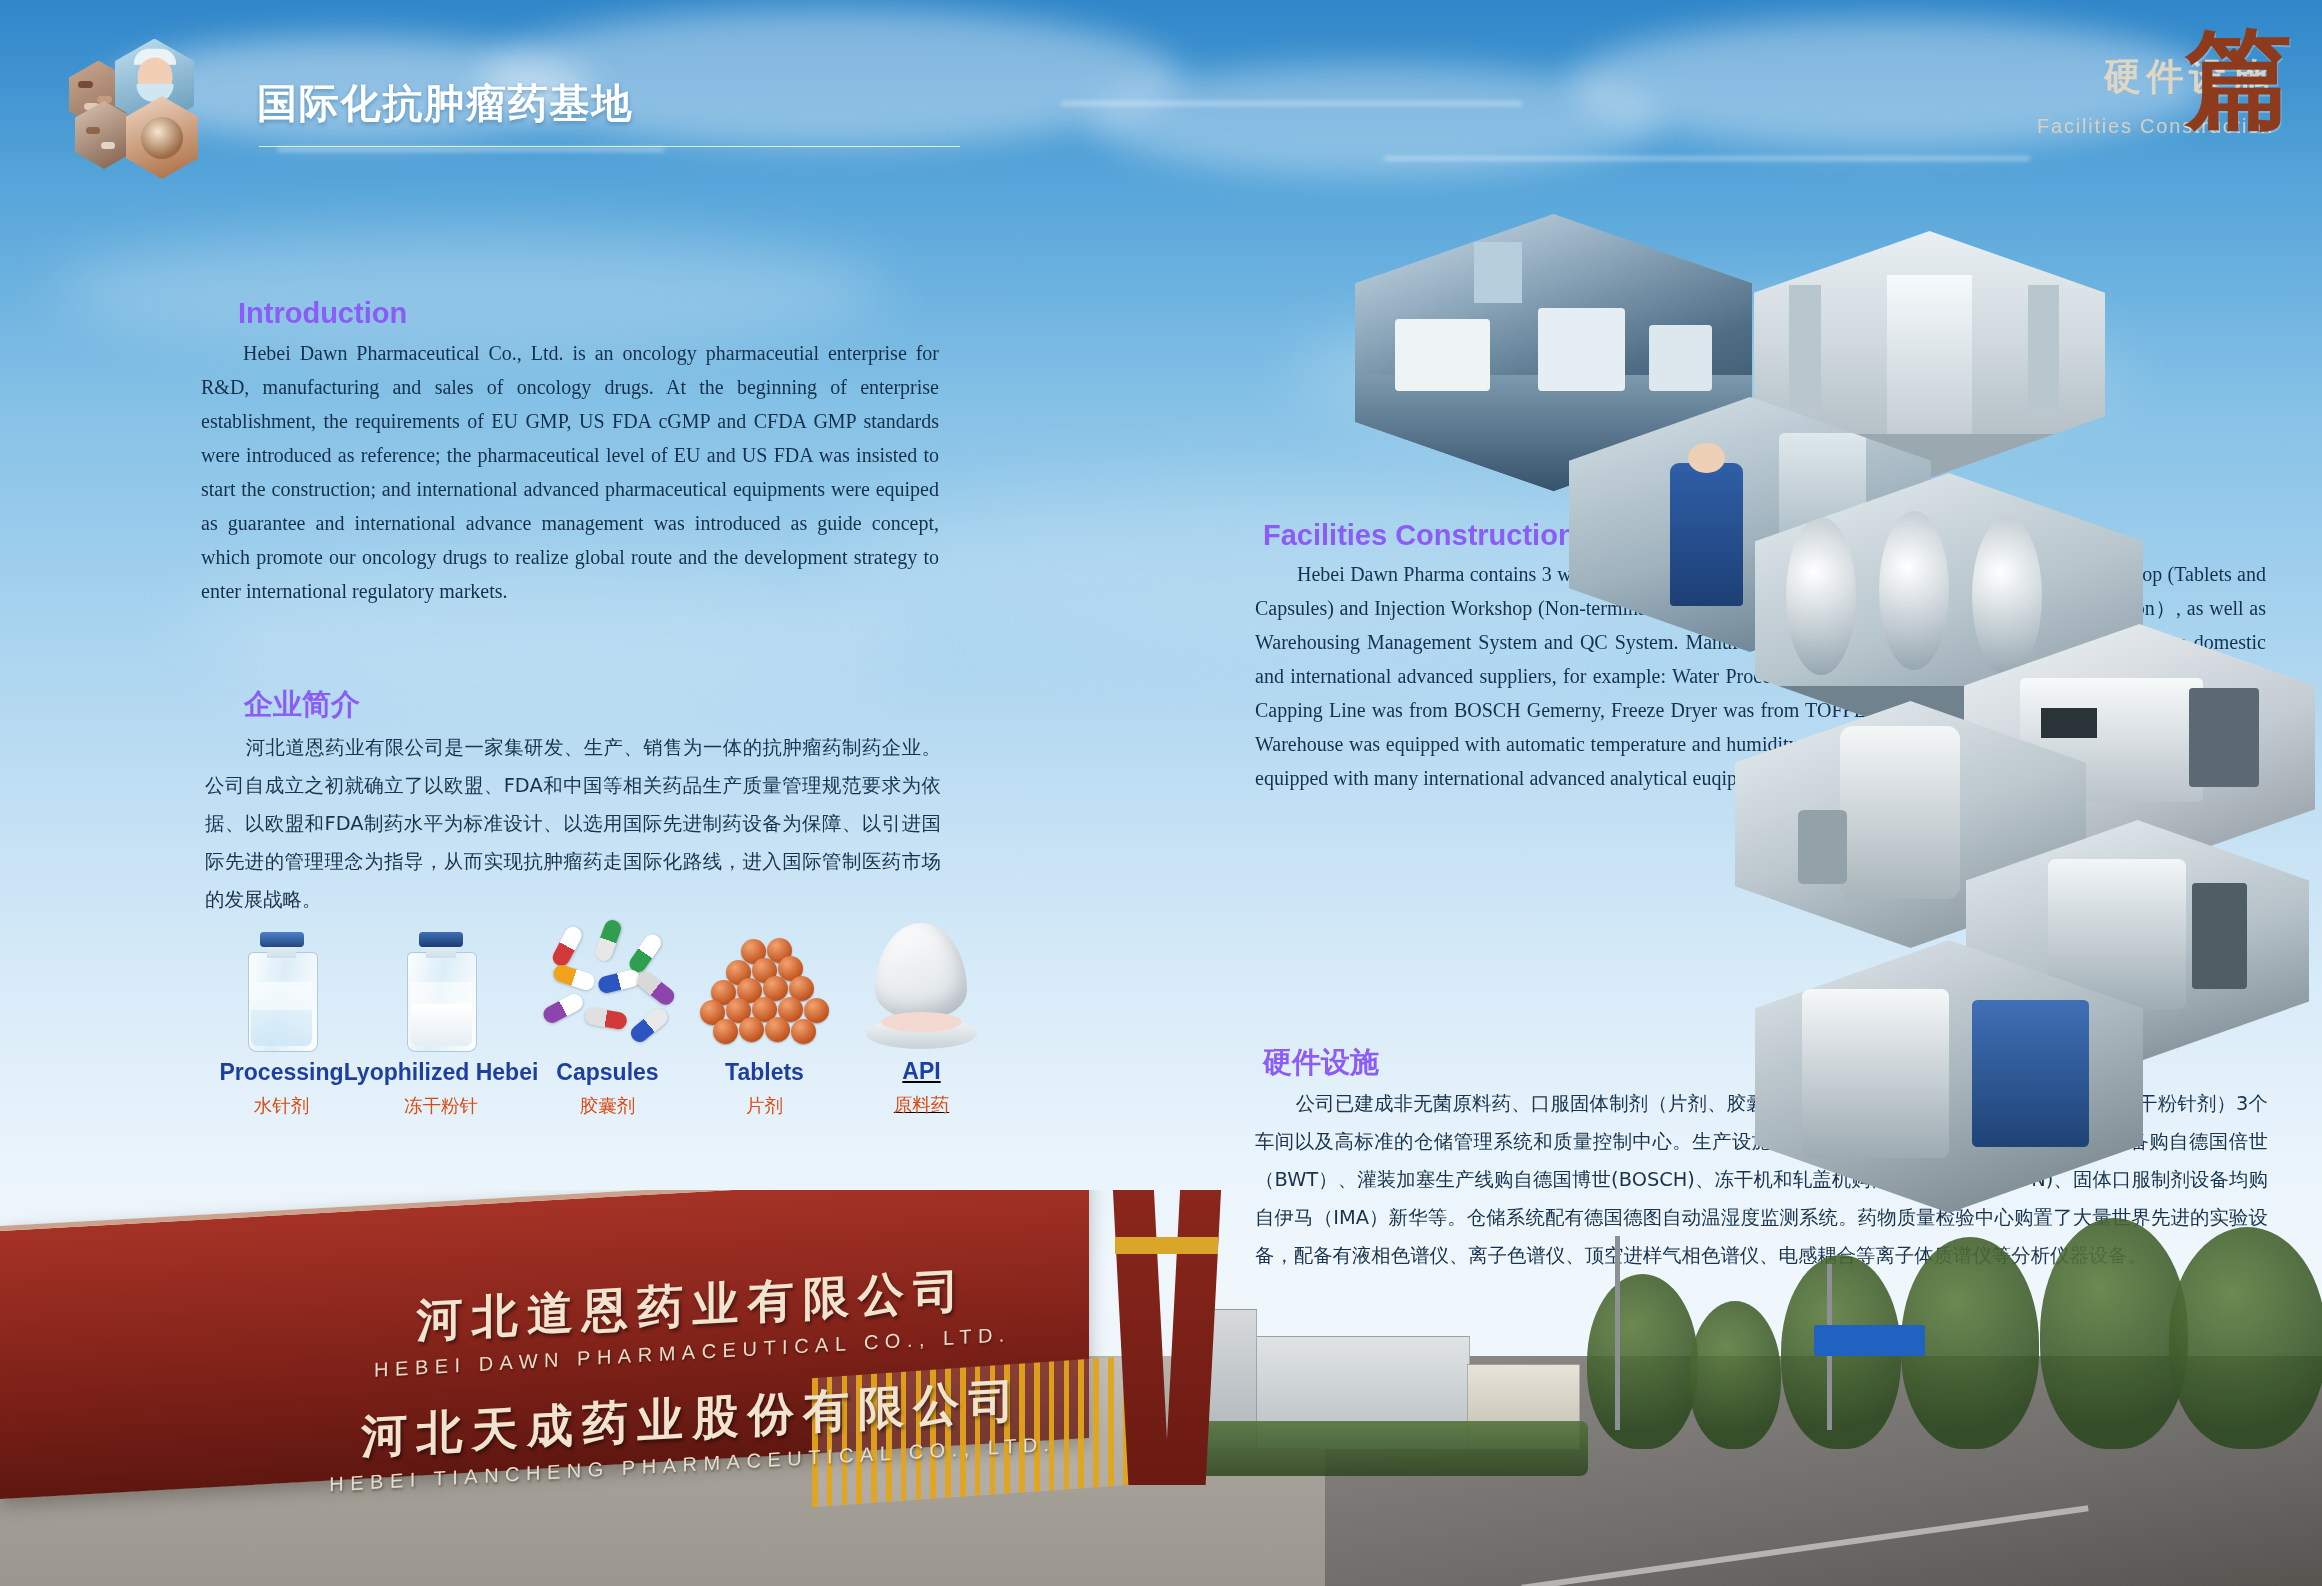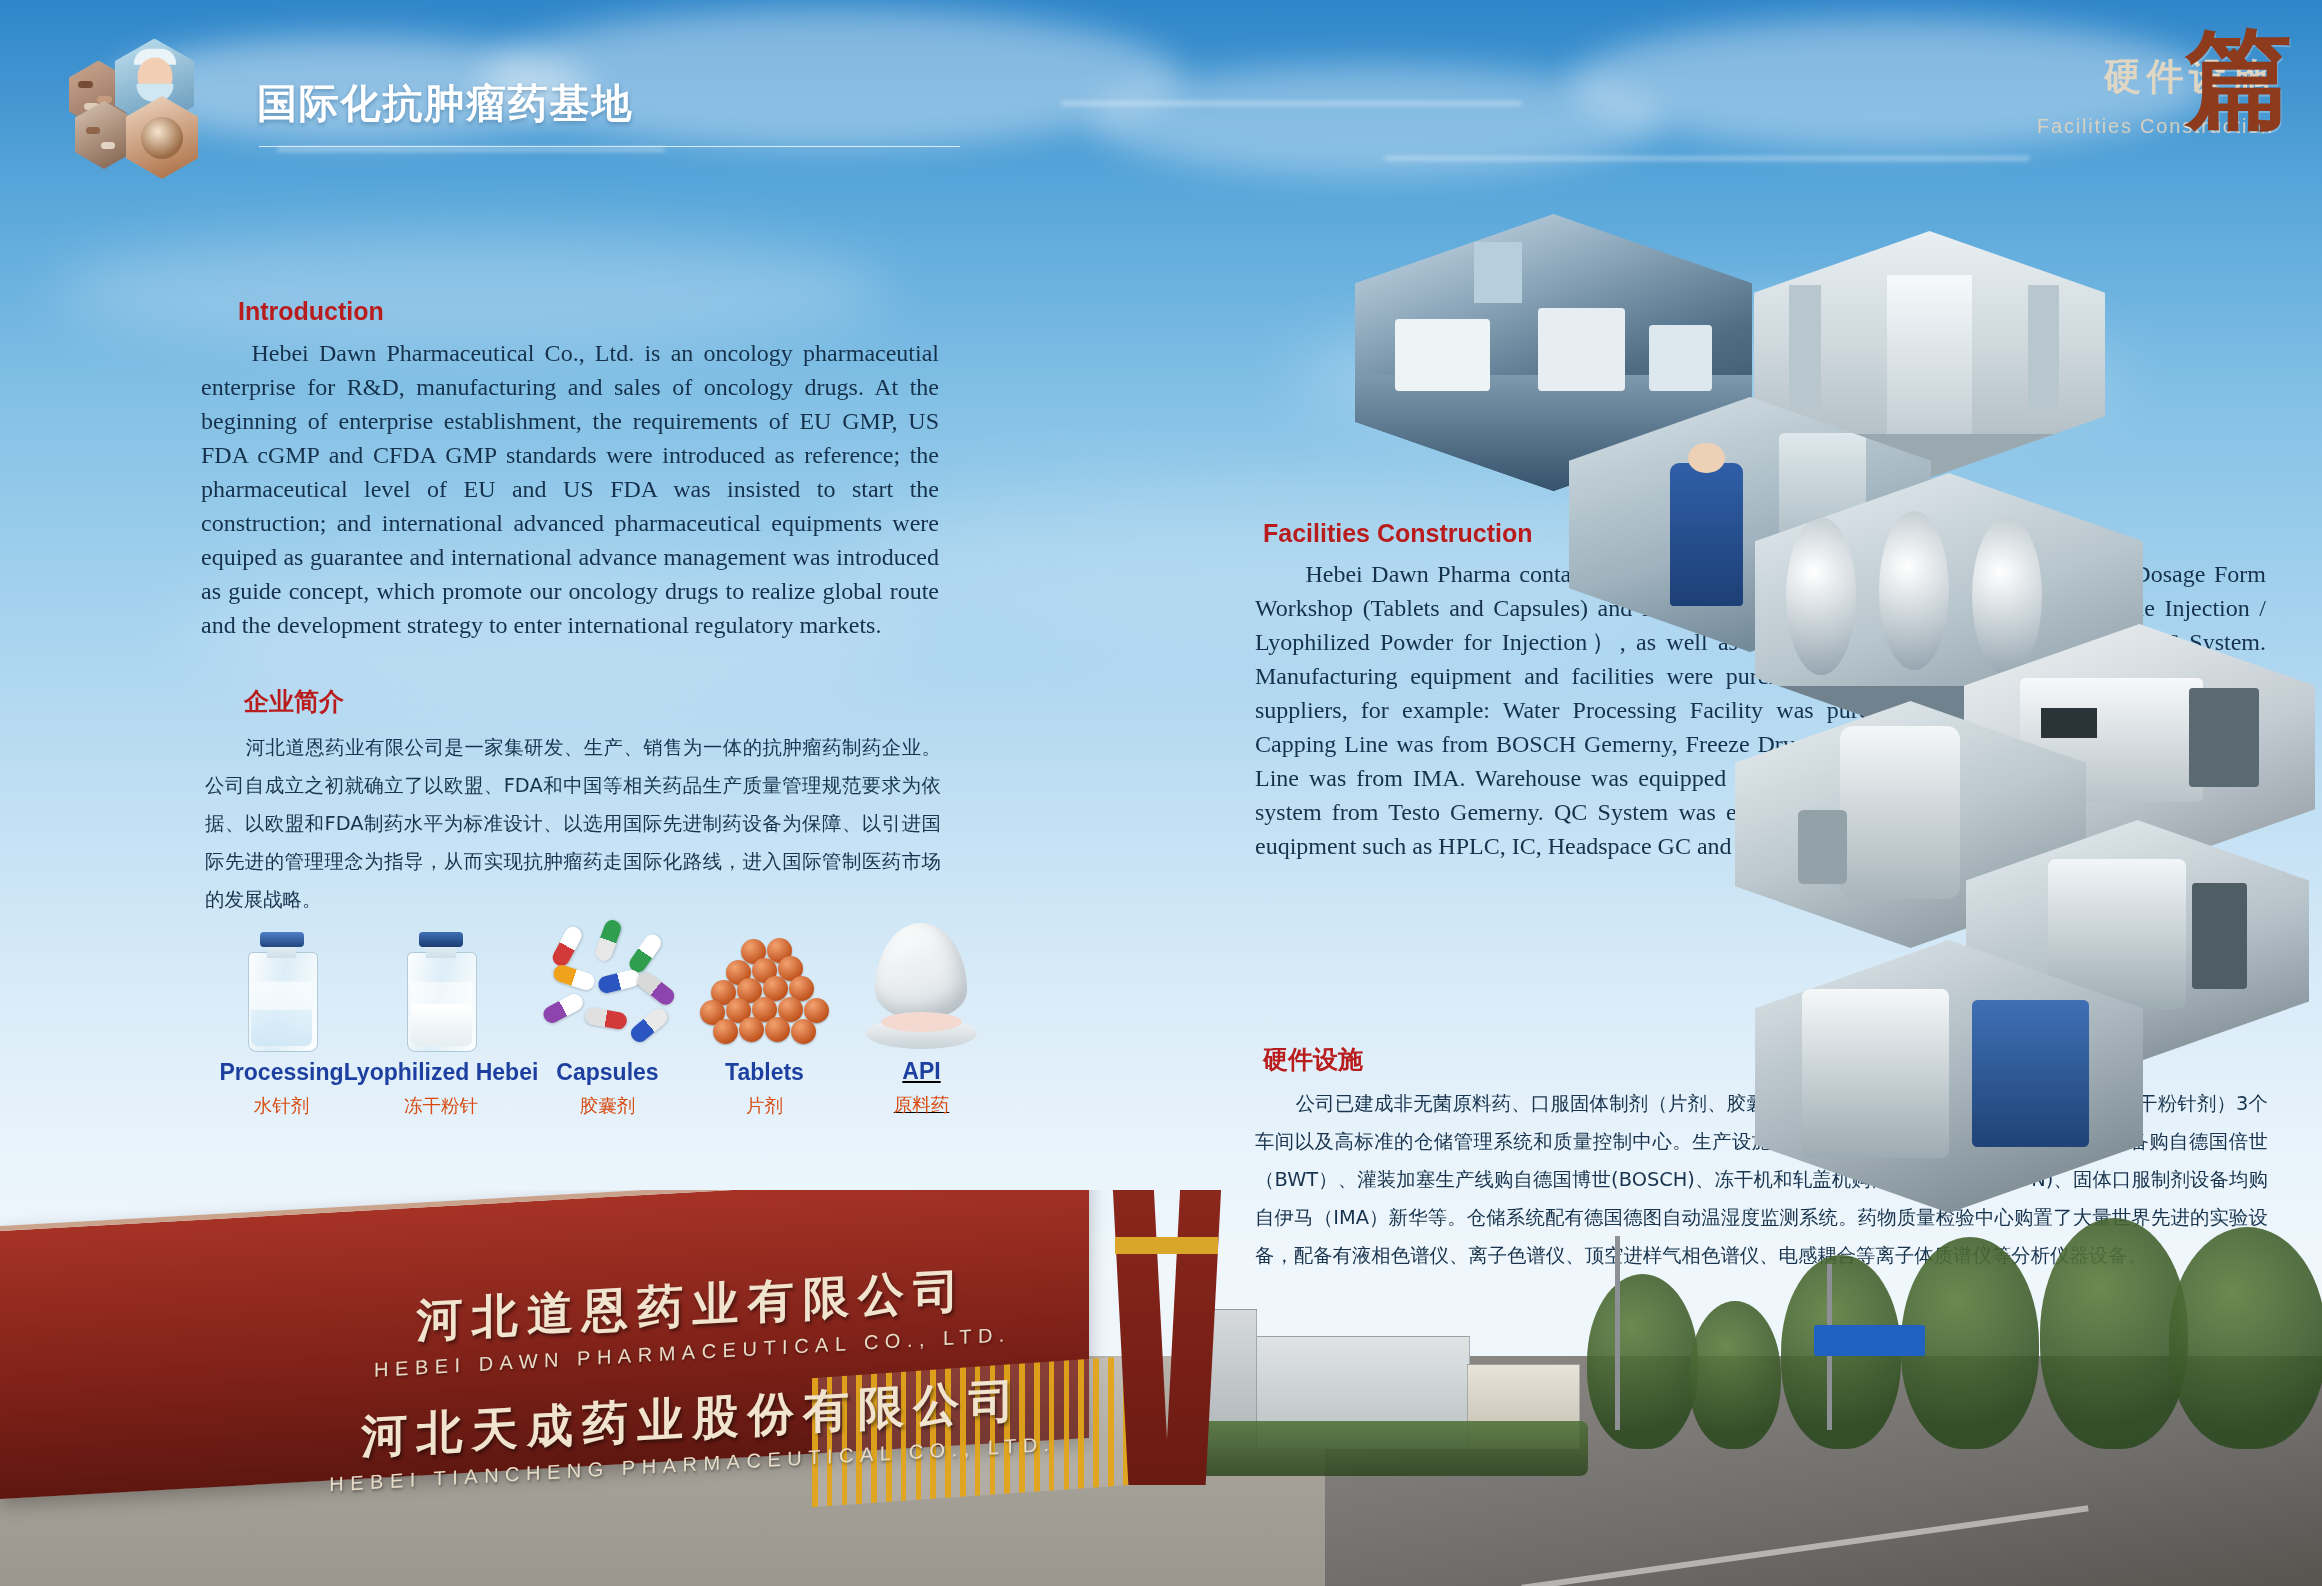--- a/index.html
+++ b/index.html
@@ -40,22 +40,22 @@
   .title-cn{font-family:"DejaVu Sans",sans-serif;font-weight:bold;font-size:40px;color:#ffffff;letter-spacing:1.8px;text-shadow:0 1.8px 4.6px rgba(0,60,110,.35);}
   .title-rule{width:701px;height:0.9px;background:rgba(255,255,255,.75);margin:14.8px 0 11px 1.8px;}
   .title-en{font-family:"Liberation Sans",sans-serif;font-size:23px;color:#ffffff;letter-spacing:0.5px;text-shadow:0 0.9px 3.7px rgba(0,60,110,.35);}
 
   .header-right{position:absolute;right:48px;top:52px;text-align:right;}
   .hr-cn{font-family:"DejaVu Sans",sans-serif;font-size:37px;font-weight:bold;color:#e8d9c2;letter-spacing:5.5px;opacity:.92;}
   .hr-en{font-family:"Liberation Sans",sans-serif;font-size:20px;color:#e2d4bf;letter-spacing:1.8px;margin-top:13px;opacity:.9;}
   .hr-big{position:absolute;right:28px;top:24px;font-family:"DejaVu Serif",serif;font-size:109px;font-weight:bold;color:#8d3b1c;text-shadow:0.9px 1.8px 0 rgba(255,255,255,.25);line-height:1;}
 
   
-  .sec-title{font-family:"Liberation Sans",sans-serif;font-weight:bold;font-size:25px;color:#b91c1c;}
-  .body-en{font-size:24px;line-height:34px;color:#15314b;text-align:justify;text-indent:2.1em;}
+  .sec-title{font-family:"Liberation Sans",sans-serif;font-weight:bold;font-size:29px;color:#8b5cf6;}
+  .body-en{font-size:20px;line-height:34px;color:#15314b;text-align:justify;text-indent:2.1em;}
   .body-cn{font-family:"DejaVu Sans",sans-serif;font-size:19.4px;line-height:38px;color:#17334d;text-align:justify;text-indent:2.1em;}
 
   #intro-title{position:absolute;left:238px;top:297px;}
   #intro-body{position:absolute;left:201px;top:336px;width:738px;}
   #cn-title{position:absolute;left:244px;top:685px;}
   #cn-body{position:absolute;left:205px;top:729px;width:736px;}
 
   
   #fac-title{position:absolute;left:1263px;top:519px;}
   #fac-body{position:absolute;left:1255px;top:557px;width:1011px;}

